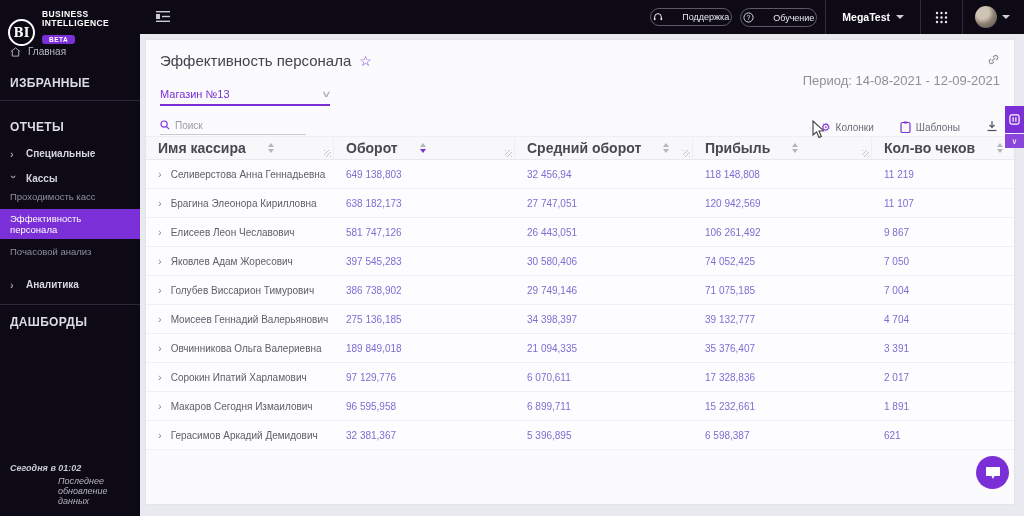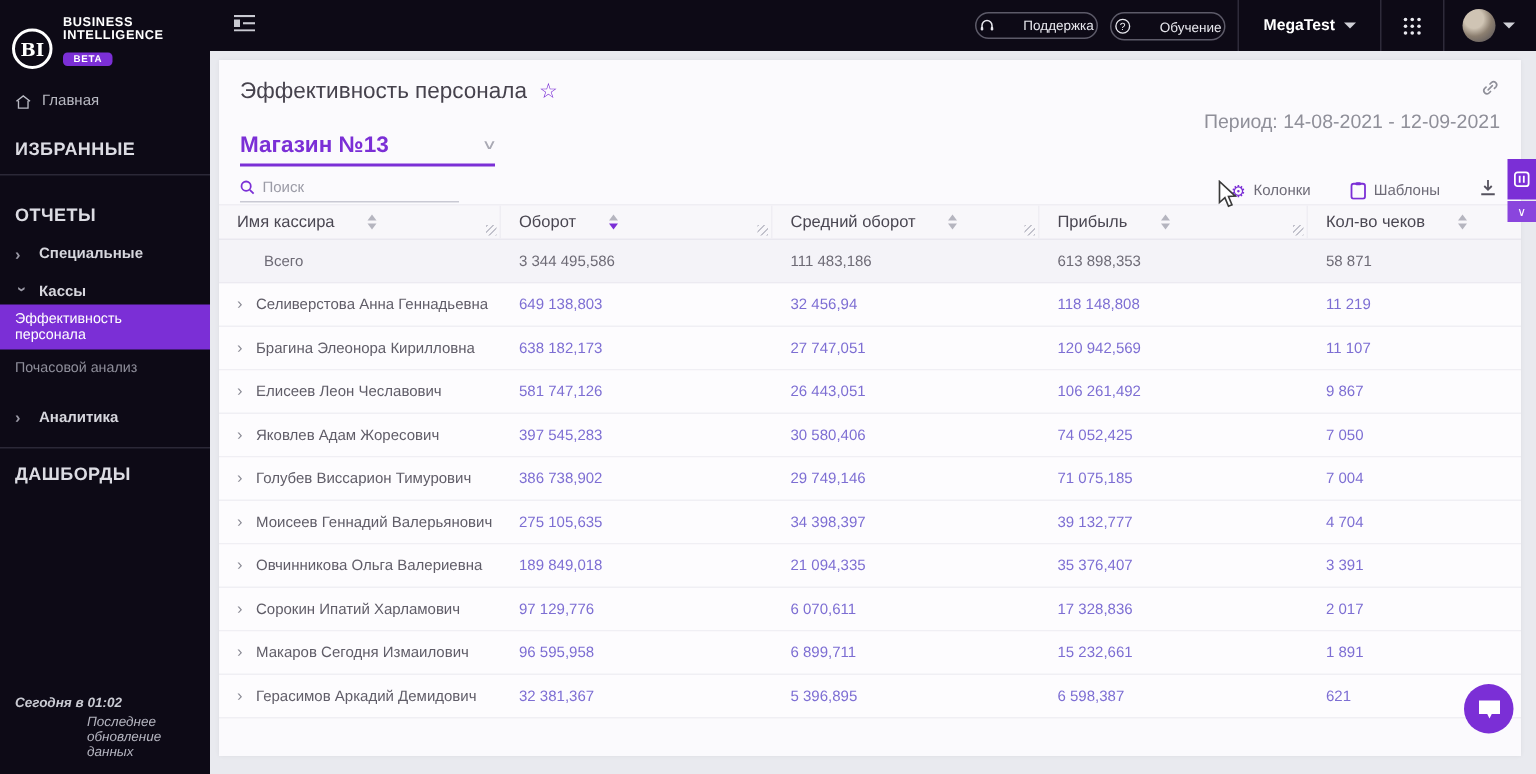--- a/index.html
+++ b/index.html
@@ -7,21 +7,21 @@
   body { font-family:"Liberation Sans","DejaVu Sans",sans-serif; background:#e9eaef; position:relative; }
 
   
   .sidebar { position:absolute; left:0; top:0; width:140px; height:516px; background:#0d0a16; color:#c9cad2; z-index:5; }
   .logo-row { display:flex; align-items:flex-end; gap:7px; padding:8px 0 0 8px; }
   .logo-circle { width:27px; height:27px; border:2px solid #fff; border-radius:50%; color:#fff;
     font-family:"DejaVu Serif",serif; font-weight:bold; font-size:12px; display:flex; align-items:center; justify-content:center; }
   .logo-text { font-size:8.5px; font-weight:bold; color:#fff; letter-spacing:.4px; line-height:9px; padding-top:2px; }
   .beta-badge { display:inline-block; background:#7b2fd6; color:#fff; font-size:6.5px; font-weight:bold;
     padding:1px 7px; border-radius:3px; margin-top:3px; letter-spacing:.5px; }
-  .s-home { display:flex; align-items:center; gap:7px; padding:0 10px; margin-top:16px; font-size:10px; color:#b9bac3; cursor:pointer; }
+  .s-home { display:flex; align-items:center; gap:7px; padding:0 10px; font-size:10px; color:#b9bac3; cursor:pointer; }
   .s-section { padding:0 10px; margin-top:19px; font-size:12px; font-weight:bold; color:#dcdce3; letter-spacing:.3px; }
   .s-divider { border-top:1px solid #2b2837; margin-top:10px; }
   .s-parent { display:flex; align-items:center; gap:8px; padding:0 10px; margin-top:14px; font-size:10px; font-weight:bold; color:#d6d6dd; cursor:pointer; }
   .s-chev { color:#9b9aa6; font-size:11px; line-height:8px; display:inline-block; width:8px; }
   .s-chev.down { transform:rotate(90deg); }
   .s-leaf { padding:4px 10px; font-size:9.5px; color:#8f8f9b; margin-top:3px; cursor:pointer; }
   .s-leaf.active { background:#7b2fd6; color:#fff; }
   .s-bottom { position:absolute; left:10px; bottom:10px; font-size:9px; color:#c9cad2; }
   .s-bottom .t1 { font-weight:bold;font-style:italic; }
   .s-bottom .t2 { font-style:italic; margin-top:3px; color:#b4b4bf;margin-left:48px; }
@@ -43,42 +43,42 @@
   .main { position:absolute; left:140px; top:34px; right:0; bottom:0; background:#e9eaef; }
   .card { position:absolute; left:6px; top:6px; right:10px; bottom:12px; background:#fbfafd; box-shadow:0 0 3px rgba(0,0,0,.06); }
   .page-title-row { position:absolute; left:14px; top:12px; display:flex; align-items:center; gap:8px; }
   .page-title { font-size:15px; color:#46424d; }
   .star-icon { color:#7b2fd6; font-size:14px; cursor:pointer; }
   .link-icon { position:absolute; right:14px; top:12px; cursor:pointer; }
   .period { position:absolute; right:14px; top:33px; font-size:13px; color:#8f8f99; }
 
   .store-select { position:absolute; left:14px; top:48px; width:170px; border-bottom:2px solid #7b2fd6;
     display:flex; align-items:center; justify-content:space-between; padding-bottom:4px; cursor:pointer; }
-  .store-select .val { color:#7b2fd6; font-size:15px;font-weight:bold; }
+  .store-select .val { color:#7b2fd6; font-size:11px; }
   .store-select .chev { color:#a9a9b4; font-size:9px; transform:scaleX(1.6); }
 
   .toolbar { position:absolute; left:14px; right:16px; top:76px; height:22px; display:flex; align-items:center; }
   .search-box { display:flex; align-items:center; gap:5px; width:146px; border-bottom:1px solid #c9c9d3; padding-bottom:3px; }
   .search-box input { border:none; outline:none; background:transparent; font-size:10px; color:#55525e; width:120px;
     font-family:"Liberation Sans","DejaVu Sans",sans-serif; }
   .search-box input::placeholder { color:#9b9ba6; }
   .tool-right { margin-left:auto; display:flex; align-items:center; }
   .tool-btn { display:flex; align-items:center; gap:5px; font-size:10px; color:#6e6b77; cursor:pointer; margin-left:26px; }
   .gear { color:#7b2fd6; font-size:11px; }
   .dl-btn { margin-left:26px; cursor:pointer; }
 
   .corner-btns { position:absolute; right:0; top:72px; z-index:6; }
   .sq-btn { width:19px; height:27px; background:#7b2fd6; display:flex; align-items:center; justify-content:center; cursor:pointer; }
   .sq-btn2 { width:19px; height:14px; background:#8a45dd; color:#fff; font-size:8px; display:flex; align-items:center; justify-content:center; cursor:pointer; margin-top:1px; }
 
   
   .table { position:absolute; left:0; right:0; top:96px; }
   .trow { display:grid; grid-template-columns:188px 181px 178px 179px 1fr; align-items:center; }
   .thead { height:24px; background:#f8f7fa; border-top:1px solid #efeef3; border-bottom:1px solid #e9e8ef; }
-  .th { display:flex; align-items:center; gap:22px; font-size:11px; font-weight:normal; color:#4a4752; padding-left:12px;
+  .th { display:flex; align-items:center; gap:22px; font-size:14px; font-weight:bold; color:#4a4752; padding-left:12px;
     height:100%; position:relative; border-right:1px solid #efeef3; cursor:pointer; }
   .th:last-child { border-right:none; }
   .sorters { display:flex; flex-direction:column; gap:2px; }
   .car { width:0; height:0; border-left:3px solid transparent; border-right:3px solid transparent; }
   .car.up { border-bottom:4px solid #b5b5bf; }
   .car.dn { border-top:4px solid #b5b5bf; }
   .th.sorted .car.dn { border-top-color:#7b2fd6; }
   .resize-h { position:absolute; right:2px; bottom:2px; width:7px; height:7px;
     background:repeating-linear-gradient(135deg,#c2c2cc 0 1px,transparent 1px 3px); cursor:col-resize; }
   .totals { height:29px; background:#f4f3f8; border-bottom:1px solid #eceaf1; font-size:10px; color:#6e6b76; }
@@ -124,20 +124,21 @@
   <div class="s-parent">
     <span class="s-chev">›</span>
     <span>Специальные</span>
   </div>
   <div class="s-parent">
     <span class="s-chev down">›</span>
     <span>Кассы</span>
   </div>
 
   <div id="kassy-list">
+  <div class="s-leaf">Проходимость касс</div>
 
   <div class="s-leaf active">Эффективность персонала</div>
 
   <div class="s-leaf">Почасовой анализ</div>
 </div>
 
   <div class="s-parent" style="margin-top:18px;">
     <span class="s-chev">›</span>
     <span>Аналитика</span>
   </div>
@@ -295,27 +296,20 @@
   <div class="th">
     <span>Кол-во чеков</span>
     <span class="sorters">
       <span class="car up"></span>
               <span class="car dn"></span>
     </span>
 
   </div>
 </div>
 
-      <div class="trow totals">
-        <div class="cell first">Всего</div>
-        <div class="cell">3 344 495,586</div>
-        <div class="cell">111 483,186</div>
-        <div class="cell">613 898,353</div>
-        <div class="cell">58 871</div>
-      </div>
 
       <div id="table-body">
   <div class="trow drow">
     <div class="name-cell">
       <span class="row-chev">›</span>
       <span>Селиверстова Анна Геннадьевна</span>
     </div>
     <div class="num">649 138,803</div>
     <div class="num">32 456,94</div>
     <div class="num">118 148,808</div>
@@ -364,21 +358,21 @@
     <div class="num">29 749,146</div>
     <div class="num">71 075,185</div>
     <div class="num">7 004</div>
   </div>
 
   <div class="trow drow">
     <div class="name-cell">
       <span class="row-chev">›</span>
       <span>Моисеев Геннадий Валерьянович</span>
     </div>
-    <div class="num">275 105,635</div>
+    <div class="num">275 136,185</div>
     <div class="num">34 398,397</div>
     <div class="num">39 132,777</div>
     <div class="num">4 704</div>
   </div>
 
   <div class="trow drow">
     <div class="name-cell">
       <span class="row-chev">›</span>
       <span>Овчинникова Ольга Валериевна</span>
     </div>

